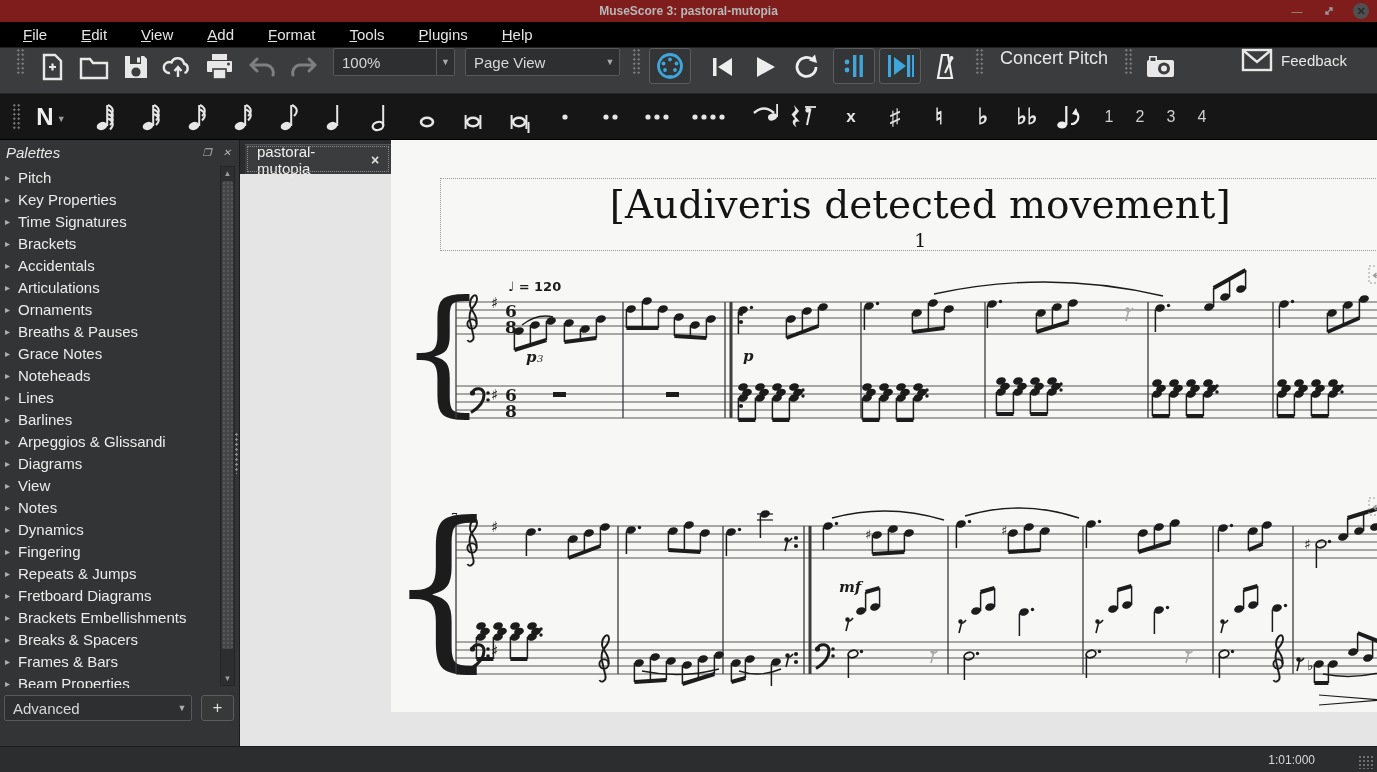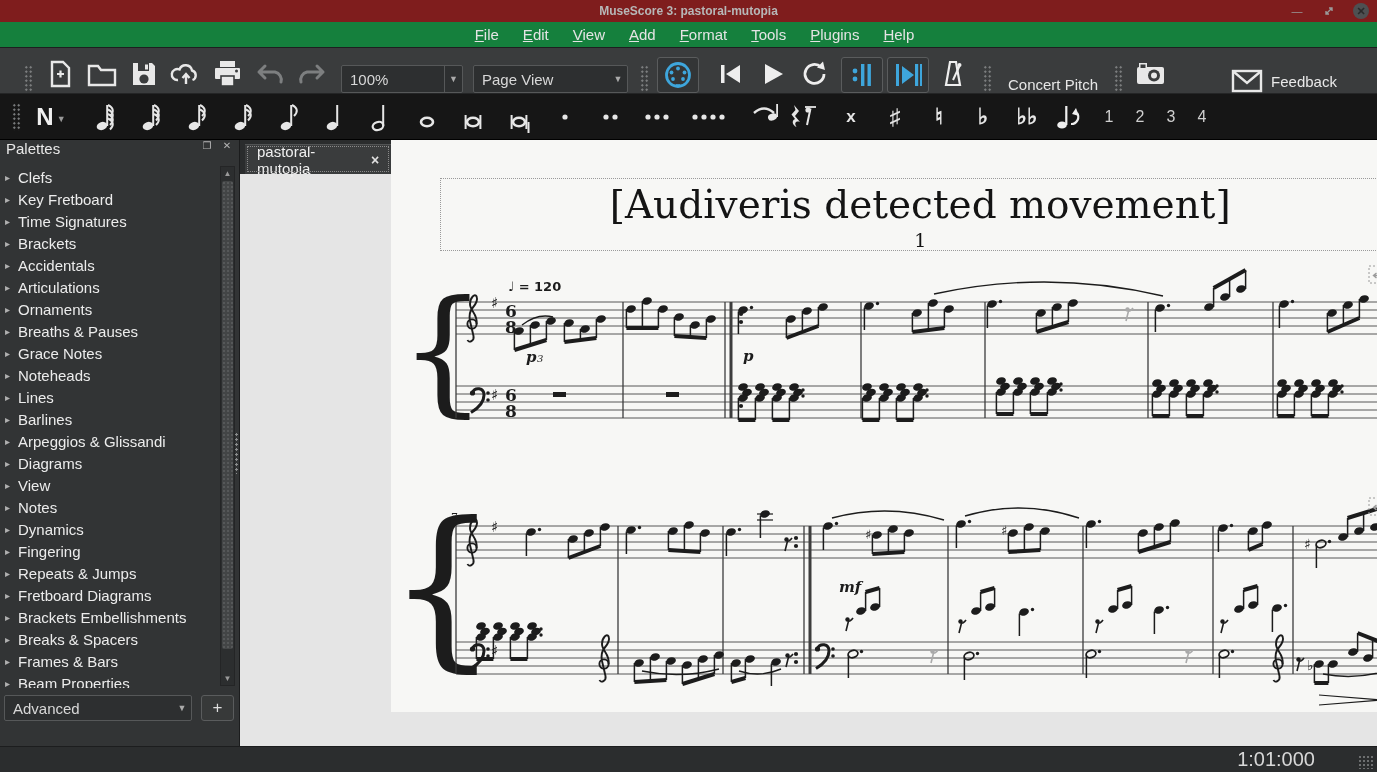--- a/index.html
+++ b/index.html
@@ -13,61 +13,61 @@
     position:relative; }
   .titlebar .title { position:absolute; left:0; right:0; text-align:center;
     font-size:12px; font-weight:bold; color:#b7b7b7; }
   .winbtns { position:absolute; right:8px; top:0; height:22px; display:flex;
     align-items:center; gap:16px; }
   .winbtn { width:16px; height:16px; display:flex; align-items:center;
     justify-content:center; color:#9a9a9a; font-size:11px; cursor:default; }
   .winbtn.close { background:#4e5052; border-radius:50%; color:#2a2a2a; font-weight:bold; }
 
   
-  .menubar { height:26px; background:#15803d; display:flex; align-items:center;
-    padding-left:12px; gap:2px; border-bottom:1px solid #1e1f20;justify-content:center; }
+  .menubar { height:26px; background:#000000; display:flex; align-items:center;
+    padding-left:12px; gap:12px; border-bottom:1px solid #1e1f20; }
   .menu-item { padding:3px 11px; font-size:15px; color:#e4e4e4; }
   .menu-item .u { text-decoration:underline; }
 
   
-  .toolbar-main { height:46px; background:#3a3c3d; display:flex; align-items:flex-end;
-    padding:0 18px; border-bottom:1px solid #242526; }
+  .toolbar-main { height:46px; background:#3a3c3d; display:flex; align-items:flex-start;
+    padding:0 10px; border-bottom:1px solid #242526; }
   .handle { width:9px; height:28px; margin:0 6px;
     background-image:radial-gradient(#818384 1.1px, transparent 1.1px);
     background-size:4.5px 4.5px; }
   .tbtn { width:42px; height:38px; display:flex; align-items:center; justify-content:center; }
   .tbtn.boxed { border:1px solid #5a5c5d; border-radius:3px; background:#333536;
     width:42px; height:36px; margin:0 2px; }
   .combo { height:28px; background:#2d2f30; border:1px solid #565859; border-radius:2px;
     display:flex; align-items:center; font-size:15px; color:#d8d8d8; }
   .combo .val { padding:0 8px; flex:1; }
   .combo .arr { width:18px; height:100%; display:flex; align-items:center;
     justify-content:center; color:#aaa; font-size:9px; }
   .combo .arr.sep { border-left:1px solid #565859; }
-  .label-btn { font-size:15px; color:#e6e6e6; padding:0 10px; }
+  .label-btn { font-size:18px; color:#e6e6e6; padding:0 10px; }
   .feedback { display:flex; align-items:center; gap:8px; font-size:15px; color:#e9e9e9; }
 
   
   .toolbar-note { height:46px; background:#161616; display:flex; align-items:center;
     padding:0 6px; border-bottom:1px solid #000; }
   .nbtn { height:38px; min-width:34px; display:flex; align-items:center;
     justify-content:center; color:#e6e6e6; }
   .nbtn.glyph { font-size:22px; font-weight:bold; }
   .nbtn.voice { font-size:16px; color:#cfcfcf; min-width:26px; }
   .ninput { font-size:24px; font-weight:bold; color:#efefef; display:flex; align-items:flex-start; }
   .caret { font-size:9px; color:#999; margin:4px 2px 0 3px; }
 
   
   .content { display:flex; height:606px; }
 
   
   .palette { width:243px; background:#323435; border-right:1px solid #1b1c1d;
     position:relative; display:flex; flex-direction:column; }
-  .pal-head { height:24px; display:flex; padding:0 6px;
-    font-size:15px; color:#e8e8e8; }
+  .pal-head { height:24px; display:flex; align-items:center; padding:0 6px;
+    font-size:15px; color:#e8e8e8;font-style:italic; }
   .pal-head .sp { flex:1; }
   .mini-icon { color:#b5b5b5; font-size:10px; margin-left:8px; width:12px; text-align:center; }
   .pal-list { height:524px; overflow:hidden; padding-top:2px; }
   .pal-row { height:22px; display:flex; align-items:center; padding-left:5px;
     font-size:15px; color:#ececec; }
   .pal-row .tri { color:#b0b0b0; font-size:10px; width:13px; }
   .pal-search { margin:4px 5px 0 4px; height:24px; background:#3d3f40;
     border:1px solid #272829; color:#ddd; font-size:15px; padding:0 6px;
     font-family:"Liberation Sans",sans-serif; width:228px; }
   .pal-search::placeholder { color:#9b9b9b; }
@@ -104,21 +104,21 @@
     margin-top:2px; }
 
   
   .inspector { width:74px; background:#323435; border-left:1px solid #1b1c1d; position:relative; }
   .insp-head { height:24px; display:flex; align-items:center; padding:0 5px;
     font-size:14px; color:#e8e8e8; }
   .insp-head .sp { flex:1; }
 
   
   .statusbar { height:26px; background:#2b2d2e; display:flex; align-items:center;
-    justify-content:flex-end; padding-right:62px; font-size:20px; color:#d8d8d8;
+    justify-content:flex-end; padding-right:62px; font-size:12px; color:#d8d8d8;
     border-top:1px solid #1c1d1e; position:relative; }
   .grip { position:absolute; right:3px; bottom:3px; width:16px; height:14px;
     background-image:radial-gradient(#6d6f70 1px, transparent 1px); background-size:4px 4px; }
 
   svg { display:block; }
   .icon { flex:none; }
 </style>
 </head>
 <body>
 
@@ -439,25 +439,25 @@
   <div class="palette">
     <div class="pal-head">
       <span>Palettes</span>
       <span class="sp"></span>
       <span class="mini-icon">❐</span>
       <span class="mini-icon">✕</span>
     </div>
     <div class="pal-list" id="palList">
         <div class="pal-row">
           <span class="tri">▸</span>
-          <span>Clefs</span>
-        </div>
-        <div class="pal-row">
-          <span class="tri">▸</span>
-          <span>Key Fretboard</span>
+          <span>Pitch</span>
+        </div>
+        <div class="pal-row">
+          <span class="tri">▸</span>
+          <span>Key Properties</span>
         </div>
         <div class="pal-row">
           <span class="tri">▸</span>
           <span>Time Signatures</span>
         </div>
         <div class="pal-row">
           <span class="tri">▸</span>
           <span>Brackets</span>
         </div>
         <div class="pal-row">

